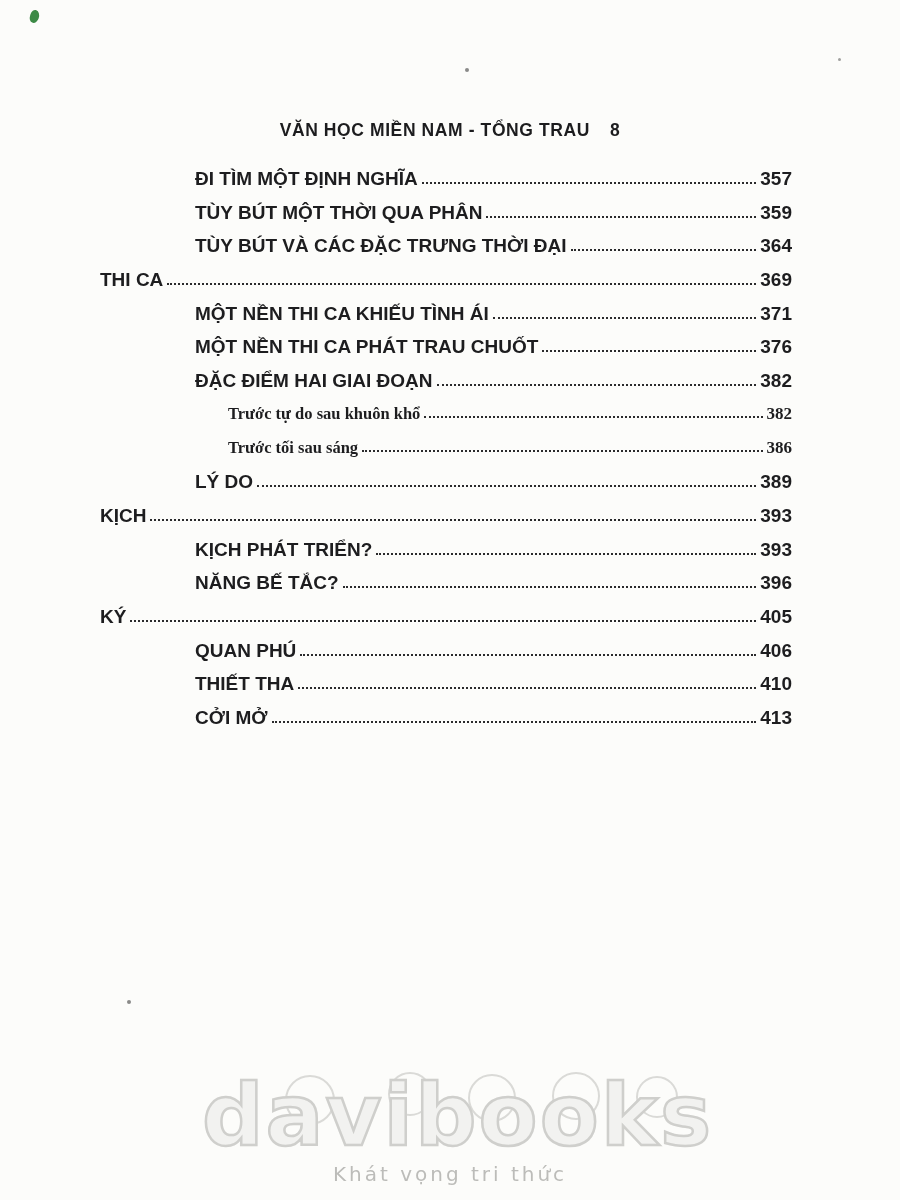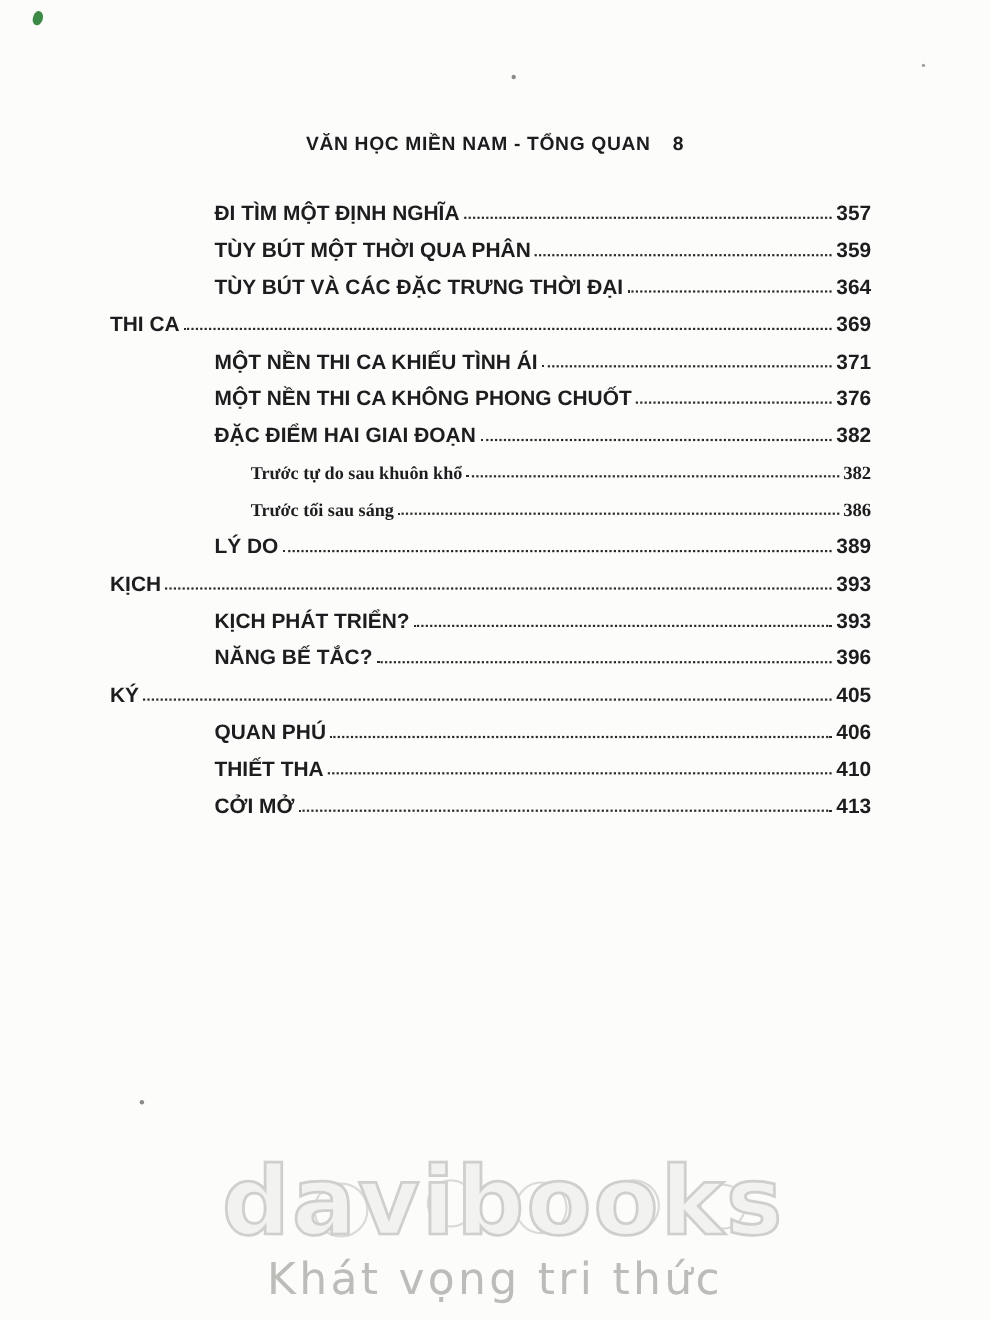--- a/index.html
+++ b/index.html
@@ -61,21 +61,20 @@
   .leader {
     flex: 1;
     border-bottom: 2.6px dotted #2a2a2c;
     margin: 0 4px;
     min-width: 20px;
     transform: translateY(-1px);
   }
   .toc-page {
     font-size: 19px;
     font-weight: bold;
-    margin-top: 16px;
   }
   .toc-row.lv2 .toc-page { font-size: 17px; }
 
   
   .watermark {
     position: absolute;
     left: 0;
     bottom: 14px;
     width: 100%;
     text-align: center;
@@ -88,21 +87,21 @@
     line-height: 1;
     color: #f2f2f0;
     -webkit-text-stroke: 2.5px #cfcfcc;
     text-shadow: 0 0 1px #d6d6d3;
     letter-spacing: 2px;
     margin-left: 15px;
   }
   .wm-tagline {
     margin-top: 4px;
     font-family: "DejaVu Sans", sans-serif;
-    font-size: 40px;
+    font-size: 20px;
     letter-spacing: 3px;
     color: #bcbcb9;
   }
   .wm-circle {
     position: absolute;
     border: 2px solid #dadad7;
     border-radius: 50%;
     background: transparent;
   }
   .c1 { left: 285px; top: 1075px; width: 46px; height: 46px; }
@@ -129,21 +128,21 @@
 </style>
 </head>
 <body>
 
 <div class="speck speck-green"></div>
 <div class="speck speck-a"></div>
 <div class="speck speck-b"></div>
 <div class="speck speck-c"></div>
 
 <div class="page-header">
-  <span>VĂN HỌC MIỀN NAM - TỔNG QUAN</span>
+  <span>VĂN HỌC MIỀN NAM - TỔNG TRAU</span>
   <span class="pg-num">8</span>
 </div>
 
 <div class="toc">
 
   <div class="toc-row lv1">
     <span class="toc-title">ĐI TÌM MỘT ĐỊNH NGHĨA</span>
     <span class="leader"></span>
     <span class="toc-page">357</span>
   </div>
@@ -161,21 +160,21 @@
     <span class="toc-title">THI CA</span>
     <span class="leader"></span>
     <span class="toc-page">369</span>
   </div>
   <div class="toc-row lv1">
     <span class="toc-title">MỘT NỀN THI CA KHIẾU TÌNH ÁI</span>
     <span class="leader"></span>
     <span class="toc-page">371</span>
   </div>
   <div class="toc-row lv1">
-    <span class="toc-title">MỘT NỀN THI CA KHÔNG PHONG CHUỐT</span>
+    <span class="toc-title">MỘT NỀN THI CA PHÁT TRAU CHUỐT</span>
     <span class="leader"></span>
     <span class="toc-page">376</span>
   </div>
   <div class="toc-row lv1">
     <span class="toc-title">ĐẶC ĐIỂM HAI GIAI ĐOẠN</span>
     <span class="leader"></span>
     <span class="toc-page">382</span>
   </div>
   <div class="toc-row lv2">
     <span class="toc-title">Trước tự do sau khuôn khổ</span>

